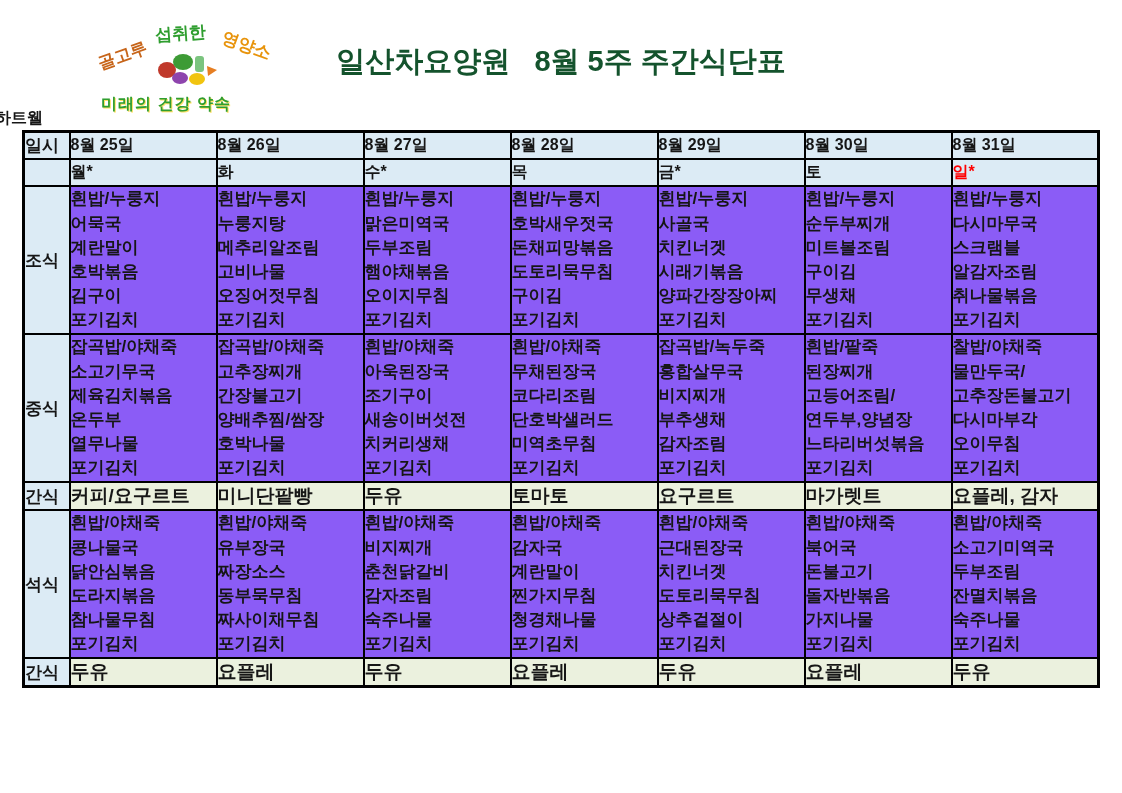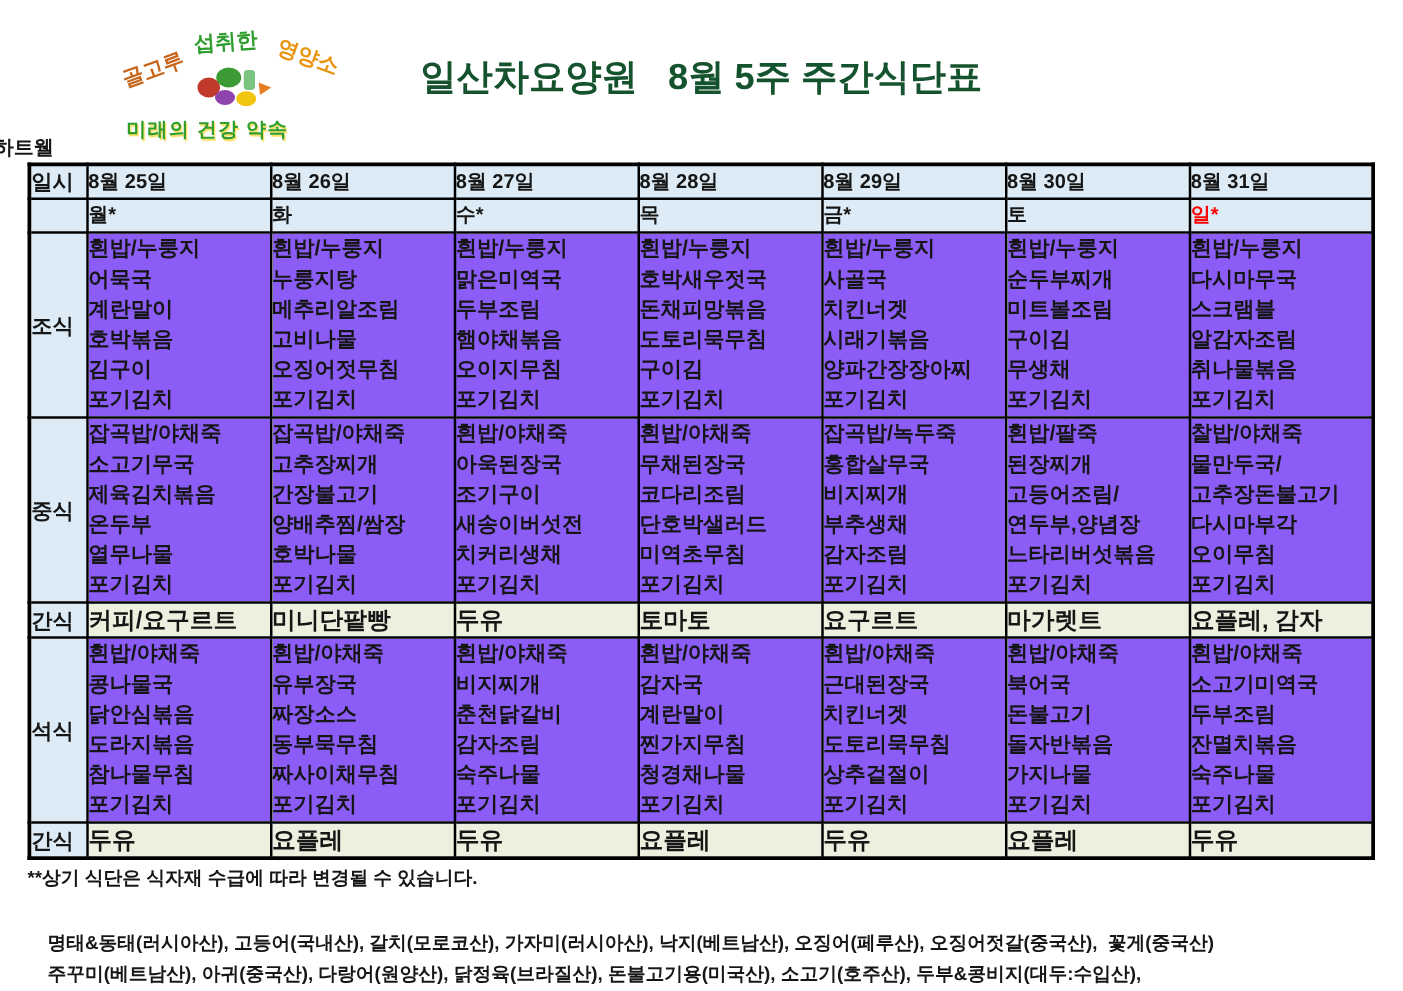--- a/index.html
+++ b/index.html
@@ -279,16 +279,13 @@
           <td class="snack">요플레</td>
           <td class="snack">두유</td>
           <td class="snack">요플레</td>
           <td class="snack">두유</td>
           <td class="snack">요플레</td>
           <td class="snack">두유</td>
         </tr>
       </tbody>
   </table>
 
-  <div class="fn" id="fn0">**상기 식단은 식자재 수급에 따라 변경될 수 있습니다.</div>
-  <div class="fn" id="fn2">명태&amp;동태(러시아산), 고등어(국내산), 갈치(모로코산), 가자미(러시아산), 낙지(베트남산), 오징어(페루산), 오징어젓갈(중국산),  꽃게(중국산)</div>
-  <div class="fn" id="fn3">주꾸미(베트남산), 아귀(중국산), 다랑어(원양산), 닭정육(브라질산), 돈불고기용(미국산), 소고기(호주산), 두부&amp;콩비지(대두:수입산),</div>
 </div>
 
 </body></html>

